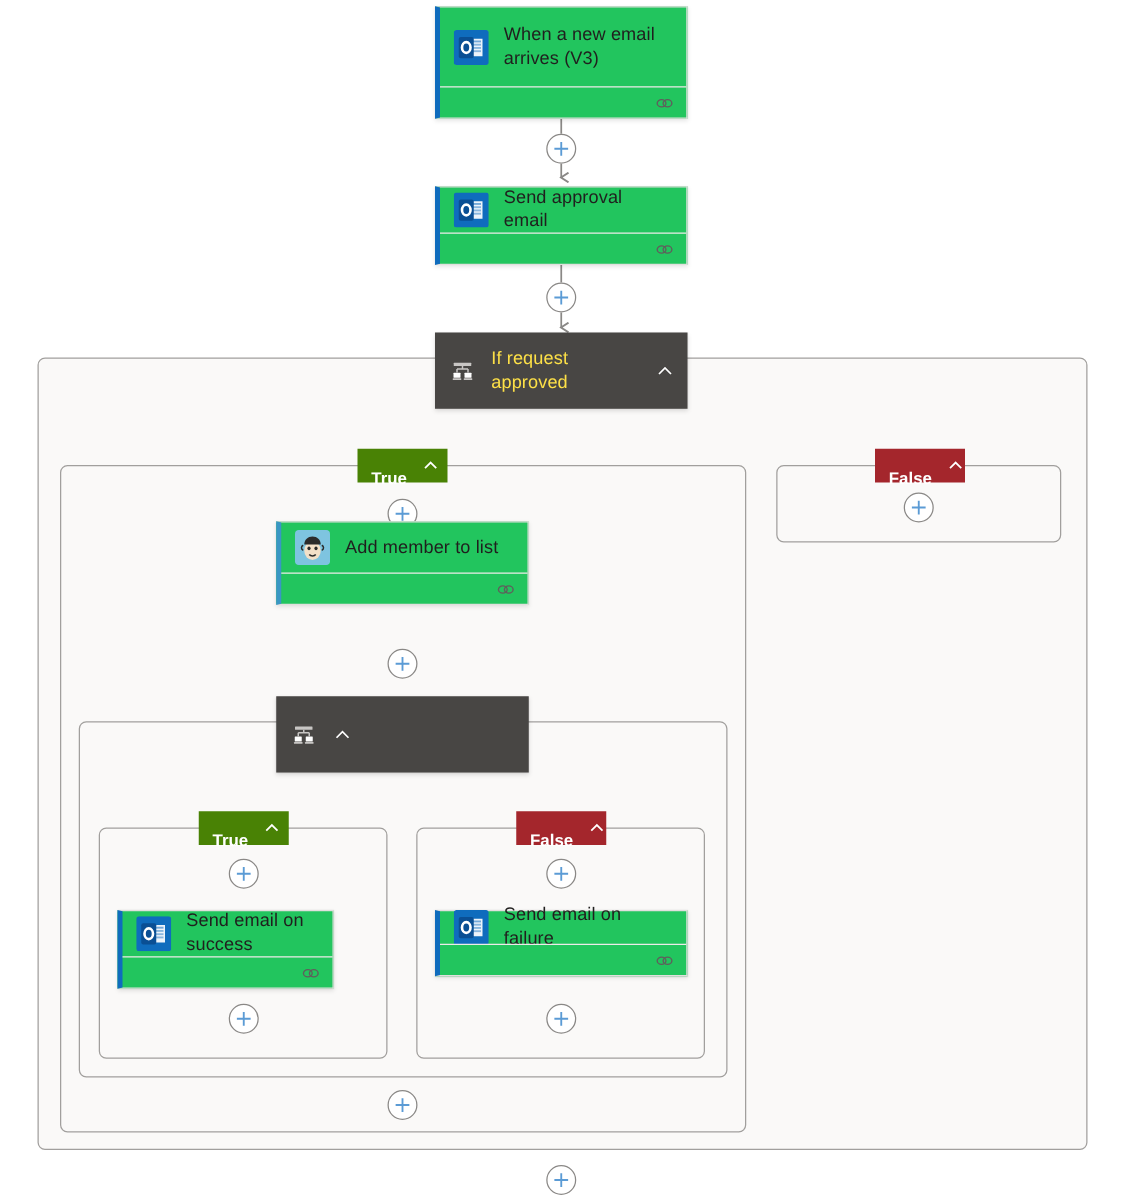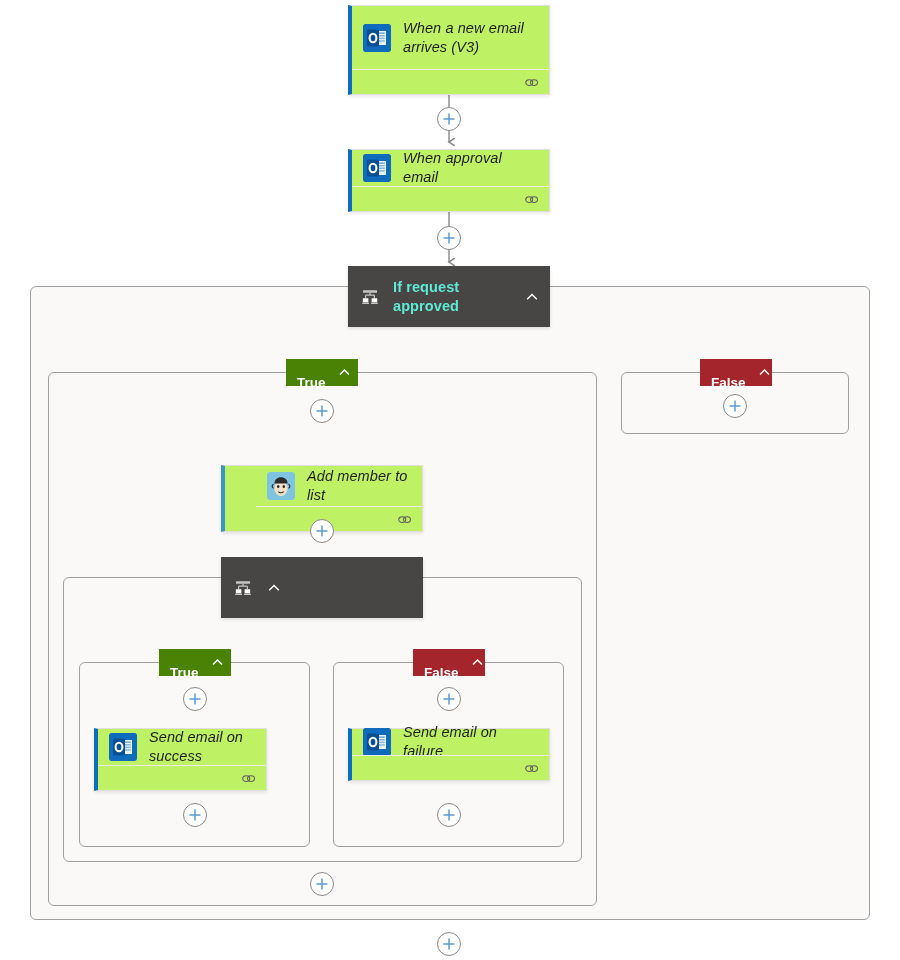--- a/index.html
+++ b/index.html
@@ -18,27 +18,27 @@
     position:absolute;
     background:#faf9f8;
     border:1px solid #a19f9d;
     border-radius:6px;
     box-sizing:border-box;
   }
 
   
   .card{
     position:absolute;
-    background:#bef264;
+    background:#22c55e;
     border:1px solid #e1dfdd;
     border-left-width:4px;
     border-left-style:solid;
     box-sizing:border-box;
     box-shadow:0 1.6px 3.6px rgba(0,0,0,.10),0 .3px .9px rgba(0,0,0,.10);
-    display:flex;flex-direction:column;font-style:italic;
+    display:flex;flex-direction:column;
   }
   .card-main{
     flex:1 1 auto;
     display:flex;align-items:center;
     padding:9px 12px 9px 11px;
     gap:12px;
     min-height:0;
   }
   .card-title{
     font-size:14.5px;
@@ -63,21 +63,21 @@
   .cond{
     position:absolute;
     background:#484644;
     box-sizing:border-box;
     display:flex;align-items:center;
     padding:0 10px 0 12px;
     gap:13px;
     box-shadow:0 1.6px 3.6px rgba(0,0,0,.13),0 .3px .9px rgba(0,0,0,.11);
   }
   .cond-title{
-    color:#5eead4;font-size:14.5px;line-height:19px;font-weight:700;
+    color:#fde047;font-size:14.5px;line-height:19px;font-weight:400;
     flex:1 1 auto;letter-spacing:.1px;
   }
   .cond-icon{width:20px;height:20px;flex:0 0 auto;display:block;}
   .chev{width:16px;height:16px;flex:0 0 auto;display:block;}
 
   
   .pill{
     position:absolute;
     height:27px;
     display:flex;align-items:center;
@@ -187,21 +187,21 @@
       <svg class="appicon" viewBox="0 0 28 28">
         <rect width="28" height="28" rx="2" fill="#0f6cbd"></rect>
         <rect x="13" y="7" width="10" height="14" fill="#ffffff" opacity=".92"></rect>
         <rect x="14.2" y="8.4" width="7.6" height="1.5" fill="#0f6cbd" opacity=".55"></rect>
         <rect x="14.2" y="11" width="7.6" height="1.5" fill="#0f6cbd" opacity=".45"></rect>
         <rect x="14.2" y="13.6" width="7.6" height="1.5" fill="#0f6cbd" opacity=".45"></rect>
         <rect x="14.2" y="16.2" width="7.6" height="1.5" fill="#0f6cbd" opacity=".45"></rect>
         <rect x="4" y="5.5" width="12" height="17" rx="1.6" fill="#0a4f94"></rect>
         <ellipse cx="10" cy="14" rx="3.4" ry="4.3" fill="none" stroke="#ffffff" stroke-width="2.1"></ellipse>
       </svg>
-      <span class="card-title">When approval email</span>
+      <span class="card-title">Send approval email</span>
     </div>
     <div class="card-foot">
       <svg class="chain" viewBox="0 0 18 13">
         <g fill="none" stroke="#605e5c" stroke-width="1.3">
           <ellipse cx="6.3" cy="6.6" rx="4.2" ry="3.5"></ellipse>
           <ellipse cx="12.0" cy="6.6" rx="4.2" ry="3.5"></ellipse>
         </g>
       </svg>
     </div>
   </div>
@@ -246,21 +246,21 @@
       <path d="M7,1.5 V12.5 M1.5,7 H12.5" stroke="#5b9bd5" stroke-width="1.5" fill="none"></path>
     </svg>
   </div>
 
   <div class="plus" style="left:310px;top:399px;">
     <svg viewBox="0 0 14 14">
       <path d="M7,1.5 V12.5 M1.5,7 H12.5" stroke="#5b9bd5" stroke-width="1.5" fill="none"></path>
     </svg>
   </div>
 
-  <div class="card" style="left:221px;top:465px;width:202px;height:67px;border-left-color:#3a96c4;padding-left:31px;">
+  <div class="card" style="left:221px;top:417px;width:202px;height:67px;border-left-color:#3a96c4;">
     <div class="card-main">
       <svg class="appicon" viewBox="0 0 28 28">
         <rect width="28" height="28" rx="3" fill="#7ec4e0"></rect>
         <ellipse cx="14" cy="16.5" rx="6.6" ry="7.4" fill="#f3e0c8"></ellipse>
         <path d="M7.4,11.6 C7.4,7.6 10.4,5.2 14,5.2 C17.6,5.2 20.6,7.6 20.6,11.6 Z" fill="#2b2b2b"></path>
         <ellipse cx="11.2" cy="14.6" rx="1.25" ry="1.5" fill="#2b2b2b"></ellipse>
         <ellipse cx="16.8" cy="14.6" rx="1.25" ry="1.5" fill="#2b2b2b"></ellipse>
         <path d="M11.4,19.6 C12.6,21.1 15.4,21.1 16.6,19.6" stroke="#2b2b2b" stroke-width="1.2" fill="none"></path>
         <path d="M6.6,12.2 C4.7,13 4.7,15.6 6.6,16.3" stroke="#2b2b2b" stroke-width="1.2" fill="none"></path>
         <path d="M21.4,12.2 C23.3,13 23.3,15.6 21.4,16.3" stroke="#2b2b2b" stroke-width="1.2" fill="none"></path>

